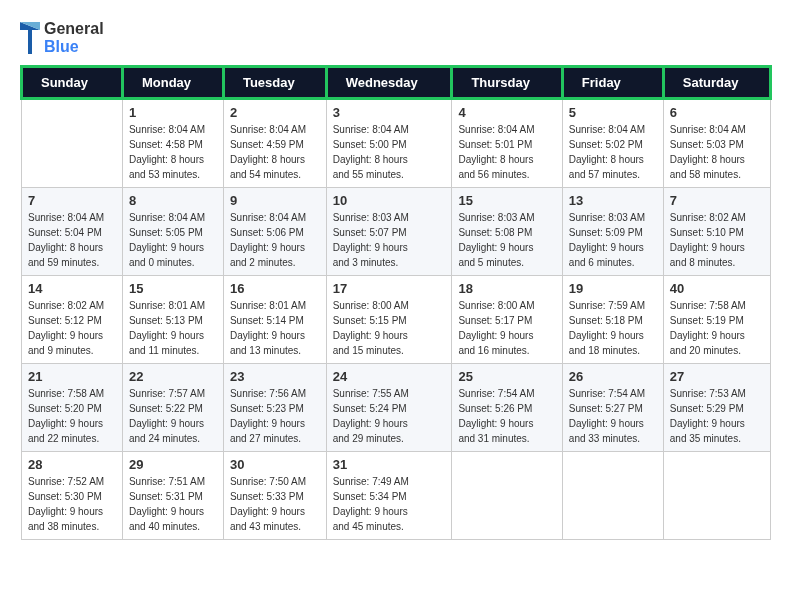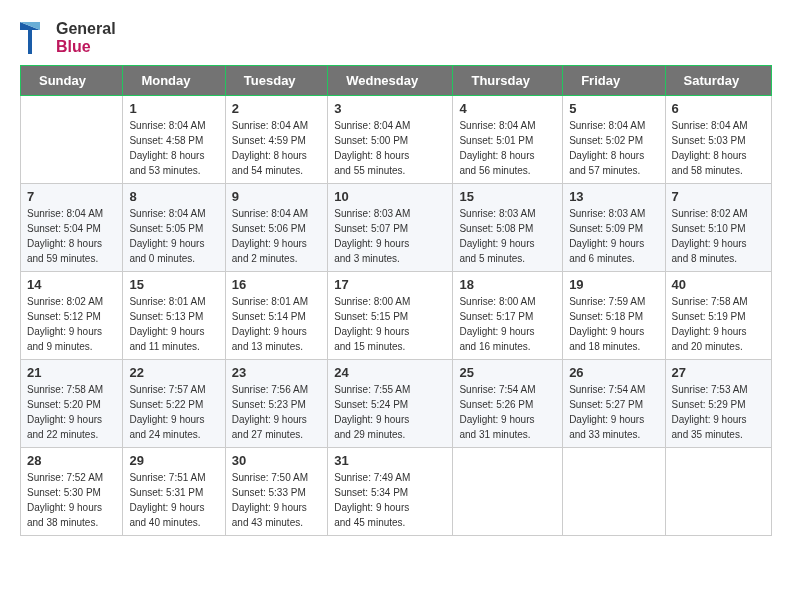--- a/index.html
+++ b/index.html
@@ -31,27 +31,27 @@
     .location-title {
       font-size: 16px;
       color: #555;
     }
     table {
       width: 100%;
       border-collapse: collapse;
       font-size: 11px;
     }
     thead tr th {
-      background-color: #737373;
+      background-color: #0f172a;
       color: #fff;
       padding: 7px 18px;
       text-align: left;
       font-size: 13px;
       font-weight: bold;
-      border: 1px solid #22c55e;
+      border: 3px solid #22c55e;
     }
     tbody tr td {
       border: 1px solid #ccc;
       vertical-align: top;
       padding: 5px 6px;
       min-height: 70px;
       height: 80px;
       color: #333;
       background: #fff;
     }
@@ -77,23 +77,23 @@
 <body>
 
 <div class="header-area">
   <div class="logo">
   <div style="display:flex;flex-direction:column;align-items:flex-start;">
     <div style="display:flex;align-items:center;">
       <svg width="20" height="32" viewBox="0 0 20 32" xmlns="http://www.w3.org/2000/svg">
         <polygon points="0,0 20,8 12,8 12,32 8,32 8,8 0,8" fill="#1a5ca8"></polygon>
         <polygon points="0,0 20,0 20,8" fill="#6aaed6"></polygon>
       </svg>
-      <div style="margin-left:16px;">
+      <div style="margin-left:4px;">
         <div style="font-size:16px;font-weight:bold;color:#333;line-height:1.1;">General</div>
-        <div style="font-size:16px;font-weight:bold;color:#be185d;line-height:1.1;">Blue</div>
+        <div style="font-size:16px;font-weight:bold;color:#3b82f6;line-height:1.1;">Blue</div>
       </div>
     </div>
   </div>
 </div>
   <div class="title-area">
     <div class="month-title"></div>
     <div class="location-title"></div>
   </div>
 </div>
 

